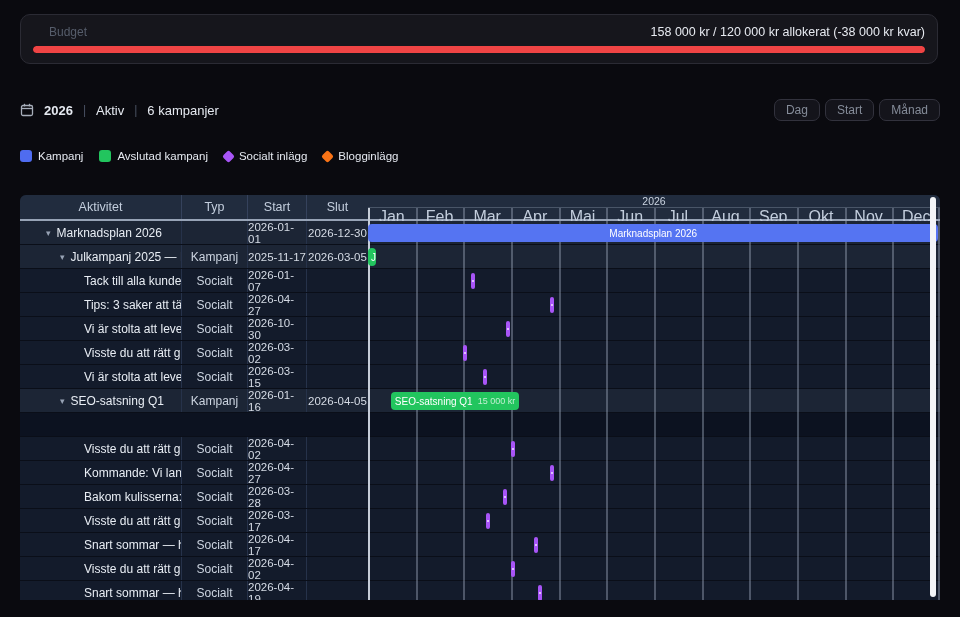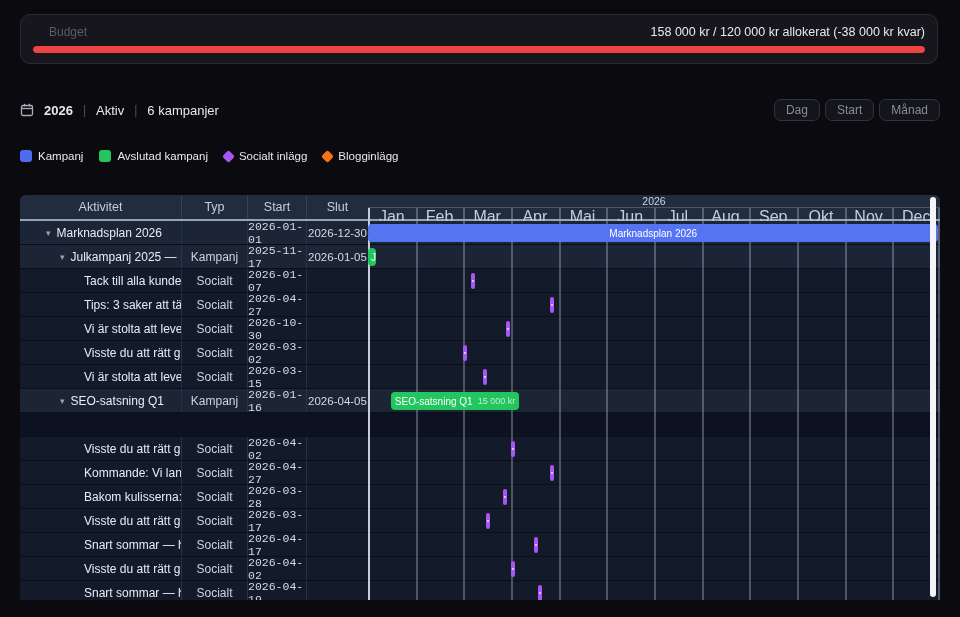--- a/index.html
+++ b/index.html
@@ -44,21 +44,21 @@
   .tl-month{flex:1;display:flex;align-items:center;justify-content:center;color:#c3cedd;font-size:16px;}
 
   .g-body{position:relative;}
   .row{display:flex;height:24px;border-bottom:1px solid #0a0e18;box-sizing:border-box;}
   .row.parent{background:#1c2535;}
   .row.child{background:#131b2b;}
   .row.spacer{background:#0c1220;}
   .c{box-sizing:border-box;border-right:1px solid #26324a;height:100%;display:flex;align-items:center;}
   .c-akt{width:162px;gap:6px;overflow:hidden;white-space:nowrap;font-size:12px;color:#e8edf4;}
   .c-typ{width:66px;justify-content:center;color:#ccd4e0;font-size:12px;}
-  .c-start{width:59px;justify-content:center;color:#d5dbe5;font-size:11.5px;font-family:Liberation Mono, monospace;}
+  .c-start{width:59px;justify-content:center;color:#d5dbe5;font-size:11.5px;}
   .c-slut{width:61px;justify-content:center;color:#d5dbe5;font-size:11.5px;border-right:none;}
   .c-tl{flex:1;position:relative;border-right:none;}
   .caret{color:#97a2b4;font-size:9px;cursor:pointer;}
 
   
   .grid{position:absolute;left:348px;width:572px;top:13px;bottom:0;z-index:1;pointer-events:none;}
   .gl{position:absolute;top:0;bottom:0;width:2px;background:rgba(158,169,188,.42);}
   .gl.first{background:#c6cdd8;}
 
   
@@ -183,21 +183,21 @@
             </div>
           </div>
         </div>
         <div class="row parent">
           <div class="c c-akt" style="padding-left: 40px;">
             <span class="caret">▾</span>
             <span>Julkampanj 2025 — Hotells…</span>
           </div>
           <div class="c c-typ">Kampanj</div>
           <div class="c c-start">2025-11-17</div>
-          <div class="c c-slut">2026-01-05</div>
+          <div class="c c-slut">2026-03-05</div>
           <div class="c c-tl">
             <div class="bar" style="left: 0%; width: 1.34409%; background: rgb(34, 197, 94);">
               <span>Julkampanj 2025 — Hotells…</span>
             </div>
           </div>
         </div>
         <div class="row child">
           <div class="c c-akt" style="padding-left: 64px;">
             <span>Tack till alla kunder som …</span>
           </div>

